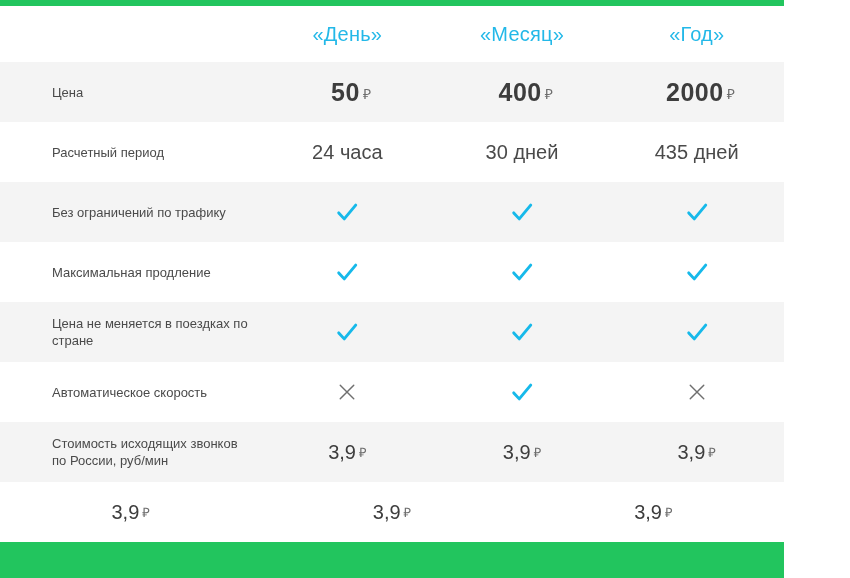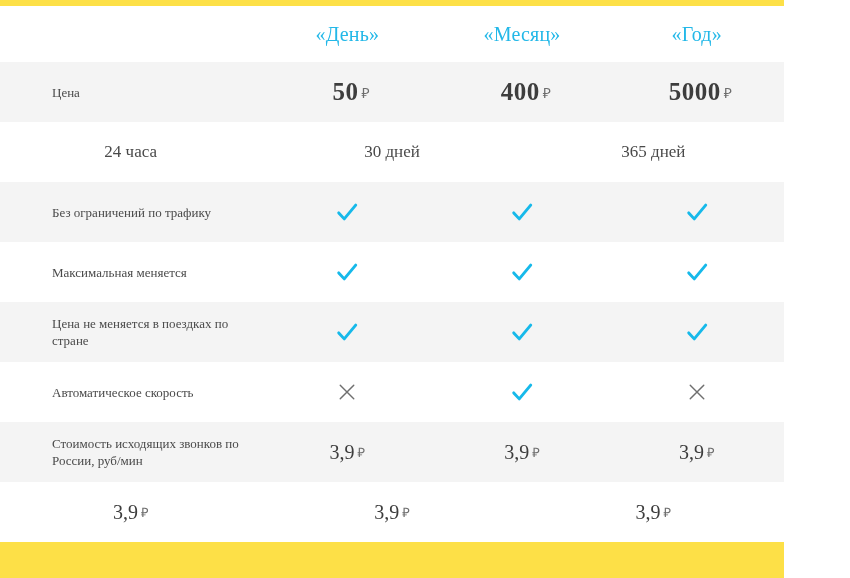--- a/index.html
+++ b/index.html
@@ -8,22 +8,21 @@
     padding: 0;
     width: 850px;
     height: 578px;
     background: #ffffff;
     font-family: "Liberation Sans", sans-serif;
   }
   #tariff-table {
     width: 784px;
     height: 578px;
     position: relative;
-    background: #fde047;
-    font-family: Liberation Serif, serif;
+    background: #22c55e;
   }
   .header-row {
     display: flex;
     height: 56px;
     align-items: center;
     background: #ffffff;
   }
   .label-col {
     width: 260px;
     flex: 0 0 260px;
@@ -73,21 +72,21 @@
   }
   .price .cur {
     font-size: 14px;
     font-weight: normal;
     color: #6d6d6d;
     margin-left: 3px;
     vertical-align: 2px;
   }
   .plaintext {
     color: #4a4a4a;
-    font-size: 17px;
+    font-size: 20px;
   }
   .smallprice {
     color: #3d3d3d;
     font-size: 20px;
     font-weight: normal;
     text-align: center;
   }
   .smallprice .cur {
     font-size: 13px;
     color: #6d6d6d;
@@ -131,32 +130,35 @@
         <div class="label-col">
           <span class="label-text">Цена</span>
         </div>
         <div class="cellwrap">
           <span class="price"><span>50</span><span class="cur">₽</span></span>
         </div>
         <div class="cellwrap">
           <span class="price"><span>400</span><span class="cur">₽</span></span>
         </div>
         <div class="cellwrap">
-          <span class="price"><span>5000</span><span class="cur">₽</span></span>
-        </div>
-      </div>
-      <div class="row plain">
+          <span class="price"><span>2000</span><span class="cur">₽</span></span>
+        </div>
+      </div>
+      <div class="row plain">
+        <div class="label-col">
+          <span class="label-text">Расчетный период</span>
+        </div>
         <div class="cellwrap">
           <span class="plaintext">24 часа</span>
         </div>
         <div class="cellwrap">
           <span class="plaintext">30 дней</span>
         </div>
         <div class="cellwrap">
-          <span class="plaintext">365 дней</span>
+          <span class="plaintext">435 дней</span>
         </div>
       </div>
       <div class="row shaded">
         <div class="label-col">
           <span class="label-text">Без ограничений по трафику</span>
         </div>
         <div class="cellwrap">
           <svg class="check" viewBox="0 0 24 24">
             <path d="M3 13 L9 19.5 L21.5 4.5" fill="none" stroke="#16b9ea" stroke-width="3.2" stroke-linecap="round" stroke-linejoin="round"></path>
           </svg>
@@ -167,21 +169,21 @@
           </svg>
         </div>
         <div class="cellwrap">
           <svg class="check" viewBox="0 0 24 24">
             <path d="M3 13 L9 19.5 L21.5 4.5" fill="none" stroke="#16b9ea" stroke-width="3.2" stroke-linecap="round" stroke-linejoin="round"></path>
           </svg>
         </div>
       </div>
       <div class="row plain">
         <div class="label-col">
-          <span class="label-text">Максимальная меняется</span>
+          <span class="label-text">Максимальная продление</span>
         </div>
         <div class="cellwrap">
           <svg class="check" viewBox="0 0 24 24">
             <path d="M3 13 L9 19.5 L21.5 4.5" fill="none" stroke="#16b9ea" stroke-width="3.2" stroke-linecap="round" stroke-linejoin="round"></path>
           </svg>
         </div>
         <div class="cellwrap">
           <svg class="check" viewBox="0 0 24 24">
             <path d="M3 13 L9 19.5 L21.5 4.5" fill="none" stroke="#16b9ea" stroke-width="3.2" stroke-linecap="round" stroke-linejoin="round"></path>
           </svg>

